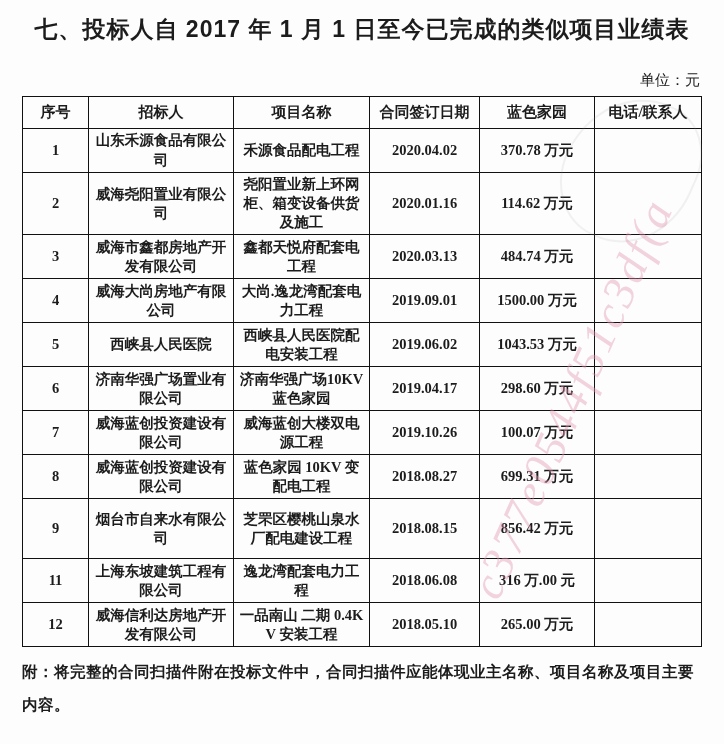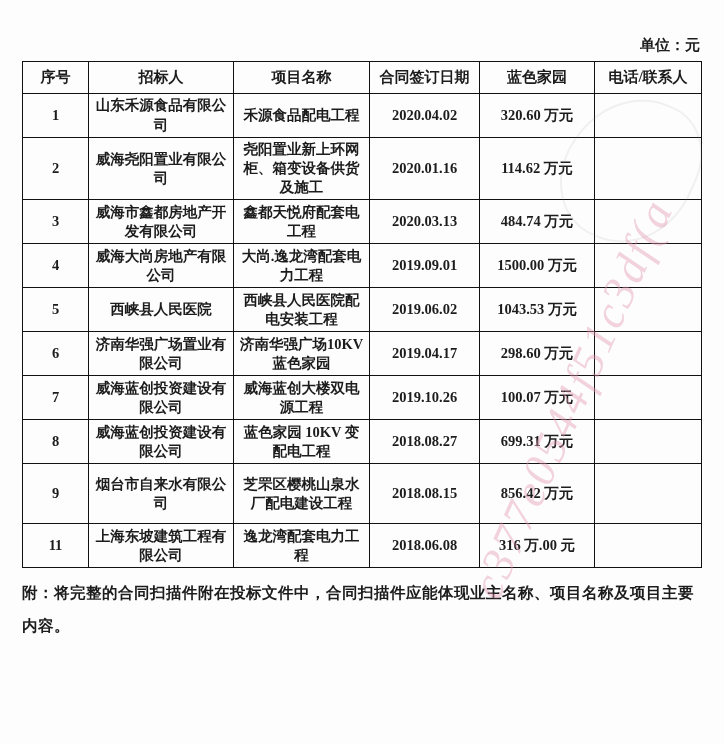--- a/index.html
+++ b/index.html
@@ -41,21 +41,21 @@
     text-align: center;
     font-size: 23px;
     font-weight: bold;
     letter-spacing: 1px;
     margin-top: 4px;
     font-family: "Liberation Sans", "DejaVu Sans", sans-serif;
   }
   .unit-line {
     text-align: right;
     font-size: 15px;
-    font-weight: bold;
+    font-weight: normal;
     margin: 26px 2px 6px 0;
     font-family: "Liberation Sans", "DejaVu Sans", sans-serif;
   }
 
   table.results {
     width: 679px;
     border-collapse: collapse;
     table-layout: fixed;
     position: relative;
     z-index: 1;
@@ -94,20 +94,21 @@
   }
 </style>
 </head>
 <body>
 
 <div class="page">
 
   <div class="watermark">c377e0544f51c3df(a</div>
   <div class="scan-artifact"></div>
 
+  <h1 class="title">七、投标人自 2017 年 1 月 1 日至今已完成的类似项目业绩表</h1>
 
   <div class="unit-line">单位：元</div>
 
   <table class="results">
     <colgroup>
       <col class="c-no">
         <col class="c-tend">
         <col class="c-proj">
       <col class="c-date">
         <col class="c-price">
@@ -122,21 +123,21 @@
           <th>蓝色家园</th>
           <th>电话/联系人</th>
         </tr>
     </thead>
     <tbody>
         <tr class="r2l">
     <td>1</td>
     <td>山东禾源食品有限公司</td>
     <td>禾源食品配电工程</td>
     <td>2020.04.02</td>
-    <td>320.60 万元</td>
+    <td>370.78 万元</td>
     <td></td>
   </tr>
         <tr class="r3l">
     <td>2</td>
     <td>威海尧阳置业有限公司</td>
     <td>尧阳置业新上环网柜、箱变设备供货及施工</td>
     <td>2020.01.16</td>
     <td>114.62 万元</td>
     <td></td>
   </tr>
@@ -197,18 +198,26 @@
     <td></td>
   </tr>
         <tr class="r2l">
     <td>11</td>
     <td>上海东坡建筑工程有限公司</td>
     <td>逸龙湾配套电力工程</td>
     <td>2018.06.08</td>
     <td>316 万.00 元</td>
     <td></td>
   </tr>
+        <tr class="r2l">
+    <td>12</td>
+    <td>威海信利达房地产开发有限公司</td>
+    <td>一品南山 二期 0.4KV 安装工程</td>
+    <td>2018.05.10</td>
+    <td>265.00 万元</td>
+    <td></td>
+  </tr>
       </tbody>
   </table>
 
   <p class="note">附：将完整的合同扫描件附在投标文件中，合同扫描件应能体现业主名称、项目名称及项目主要内容。</p>
 
 </div>
 
 </body></html>

